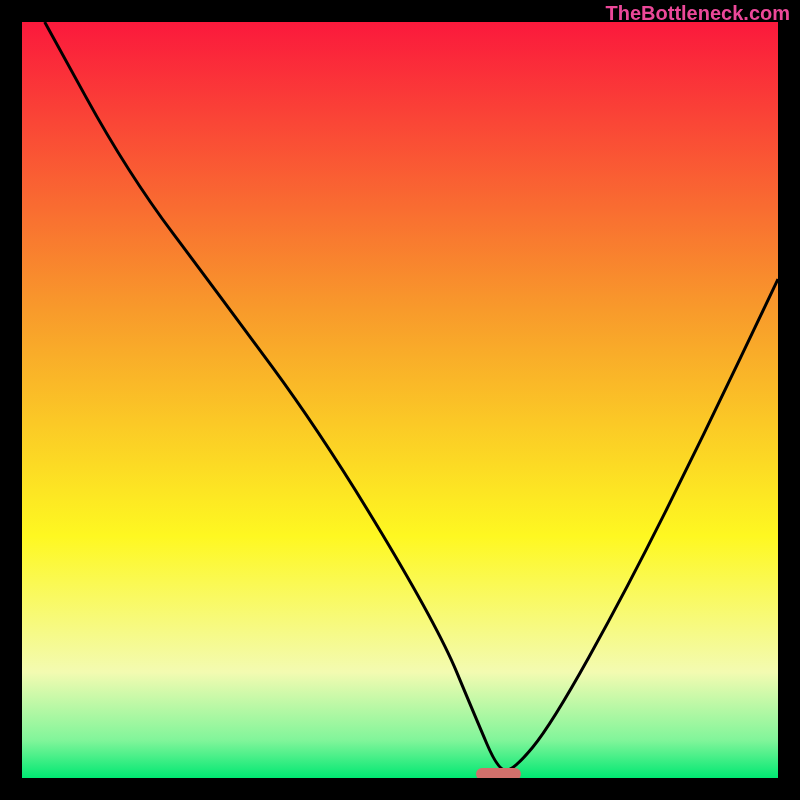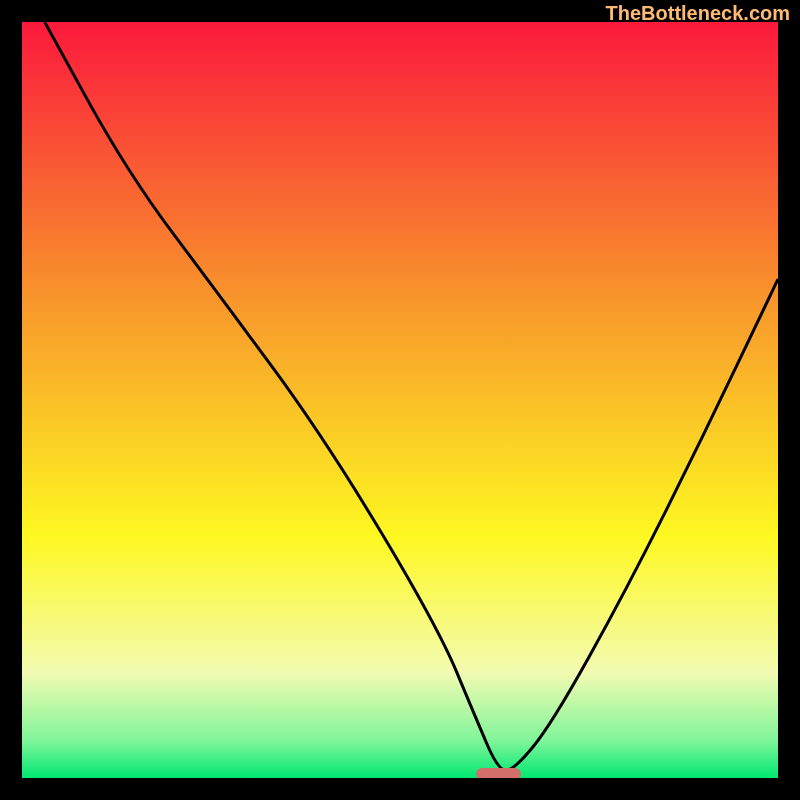--- a/index.html
+++ b/index.html
@@ -10,21 +10,21 @@
     background: #000;
     position: relative;
   }
   .watermark {
     position: absolute;
     top: 2px;
     right: 10px;
     font-family: Arial, sans-serif;
     font-size: 20px;
     font-weight: bold;
-    color: #fdba74;
+    color: #ec4899;
     z-index: 10;
   }
   .plot-area {
     position: absolute;
     left: 22px;
     top: 22px;
     width: 756px;
     height: 756px;
     overflow: hidden;
   }

